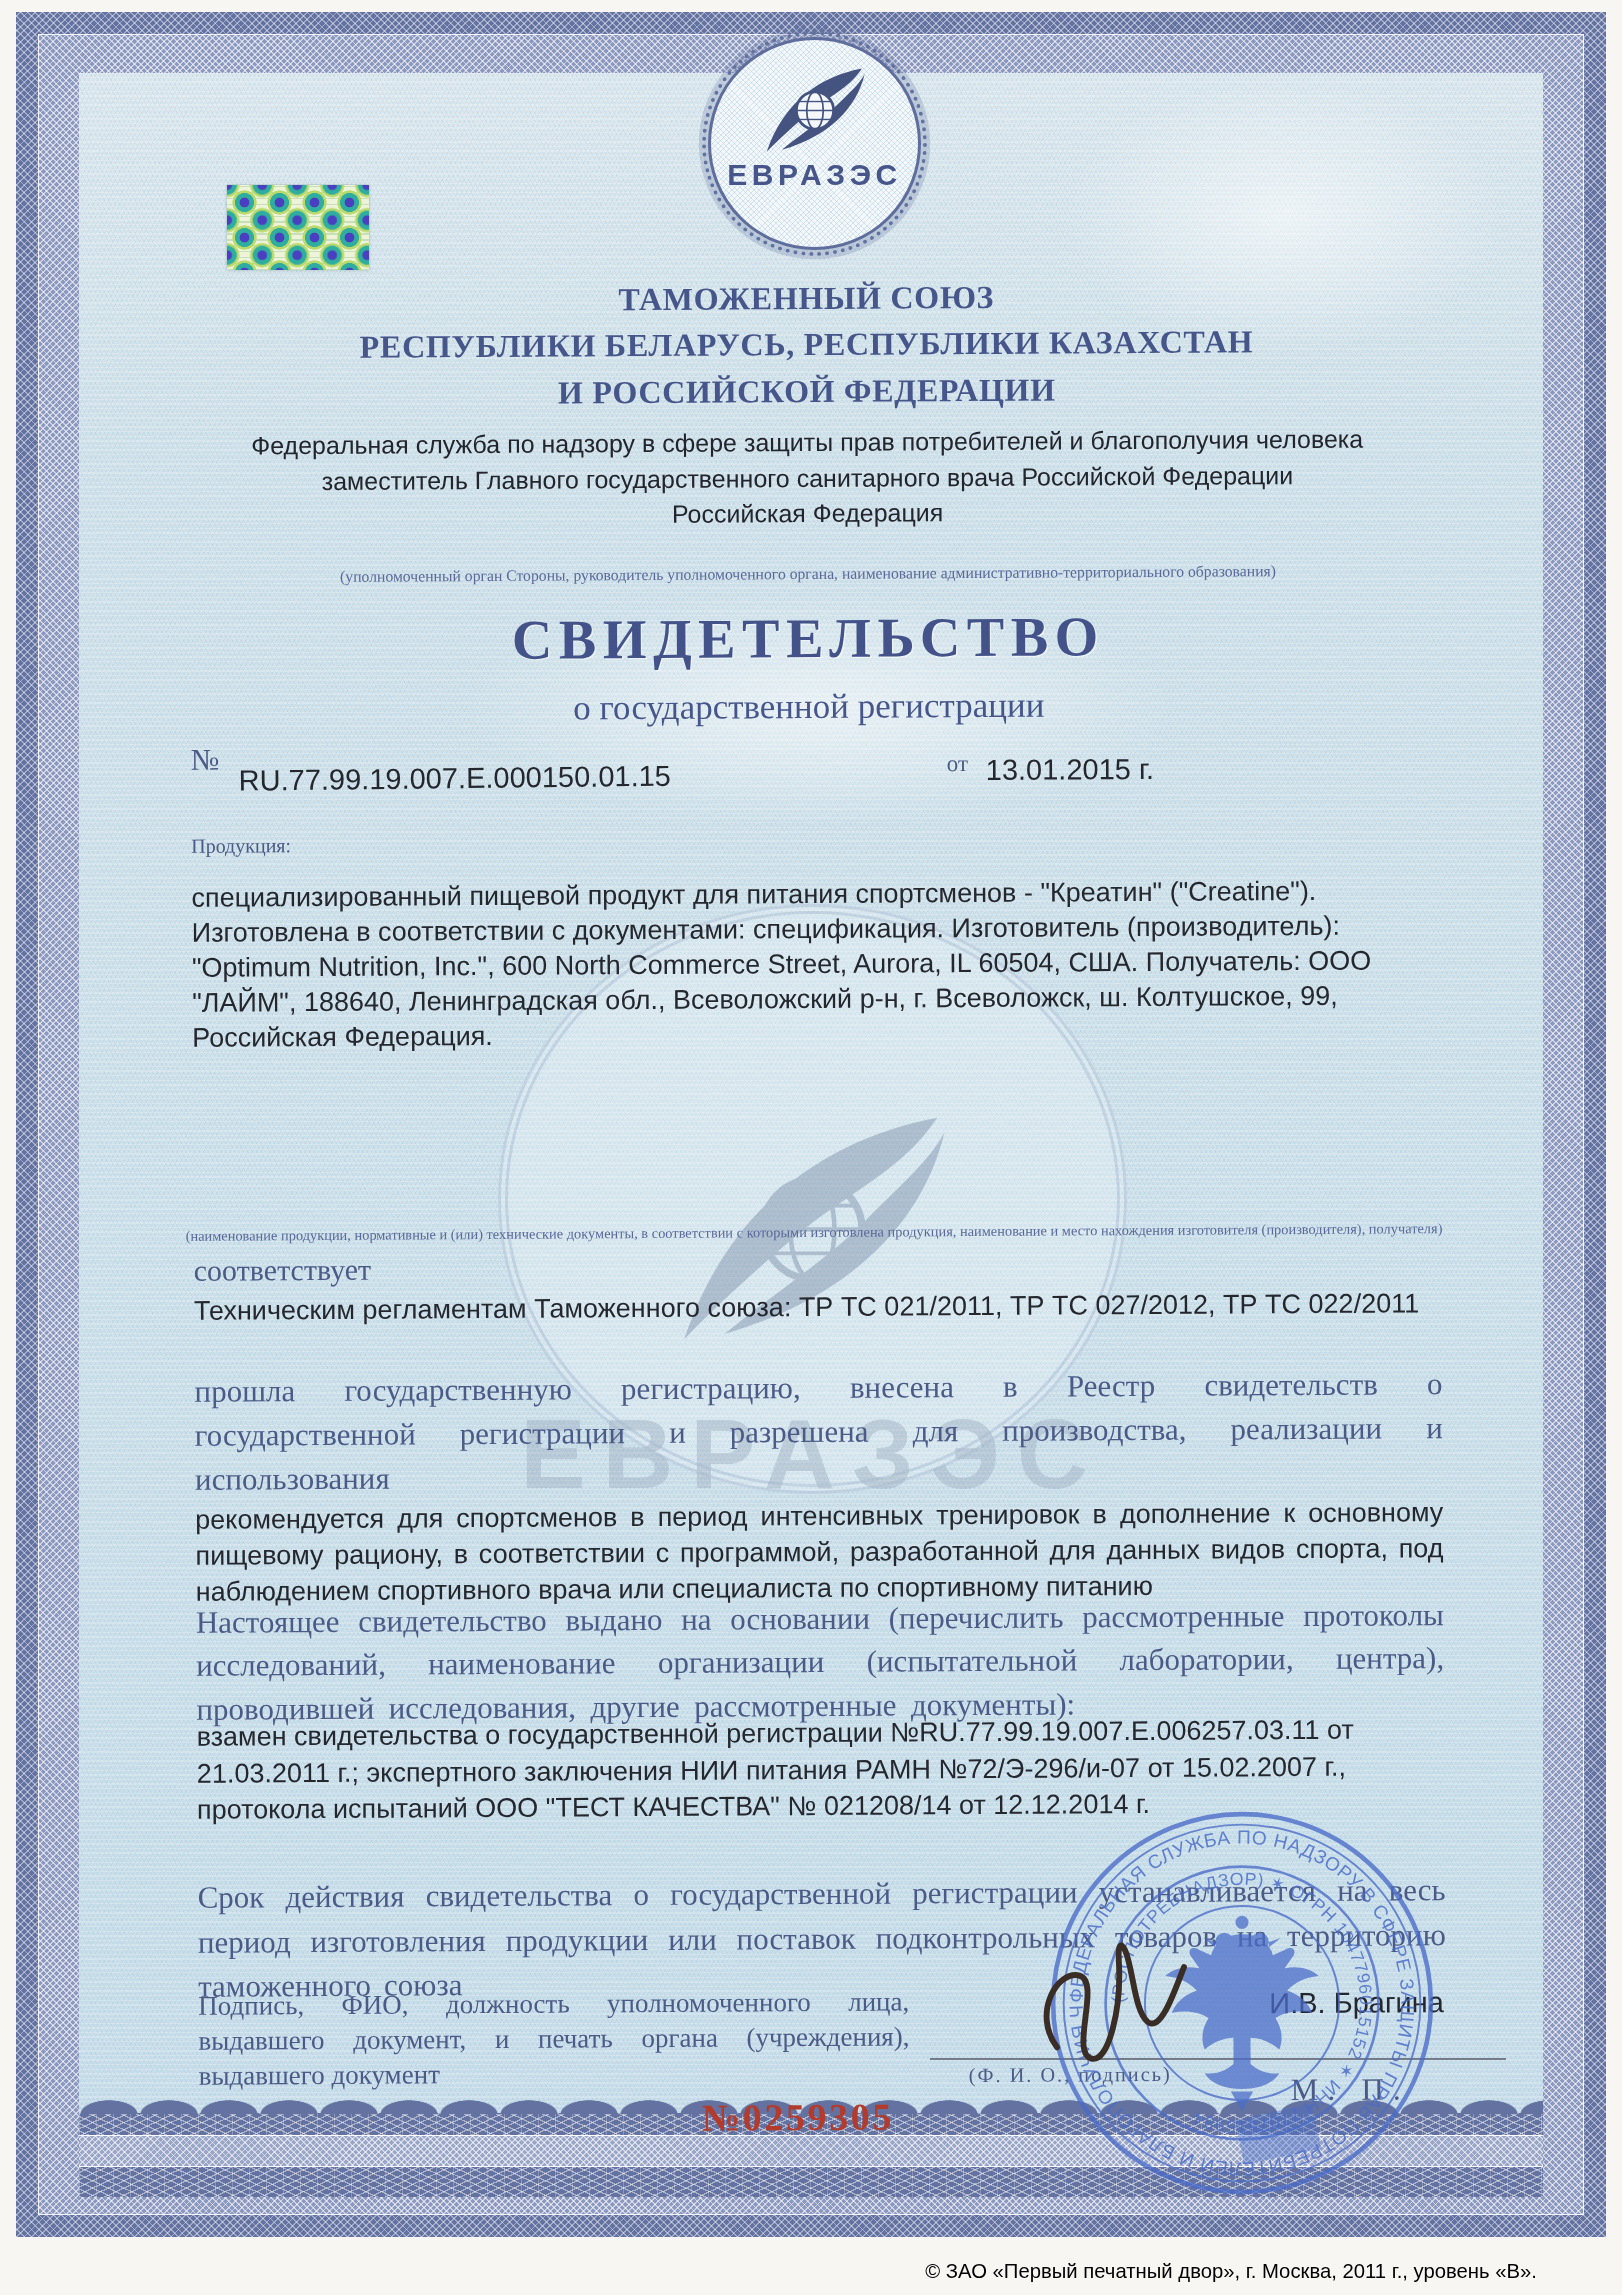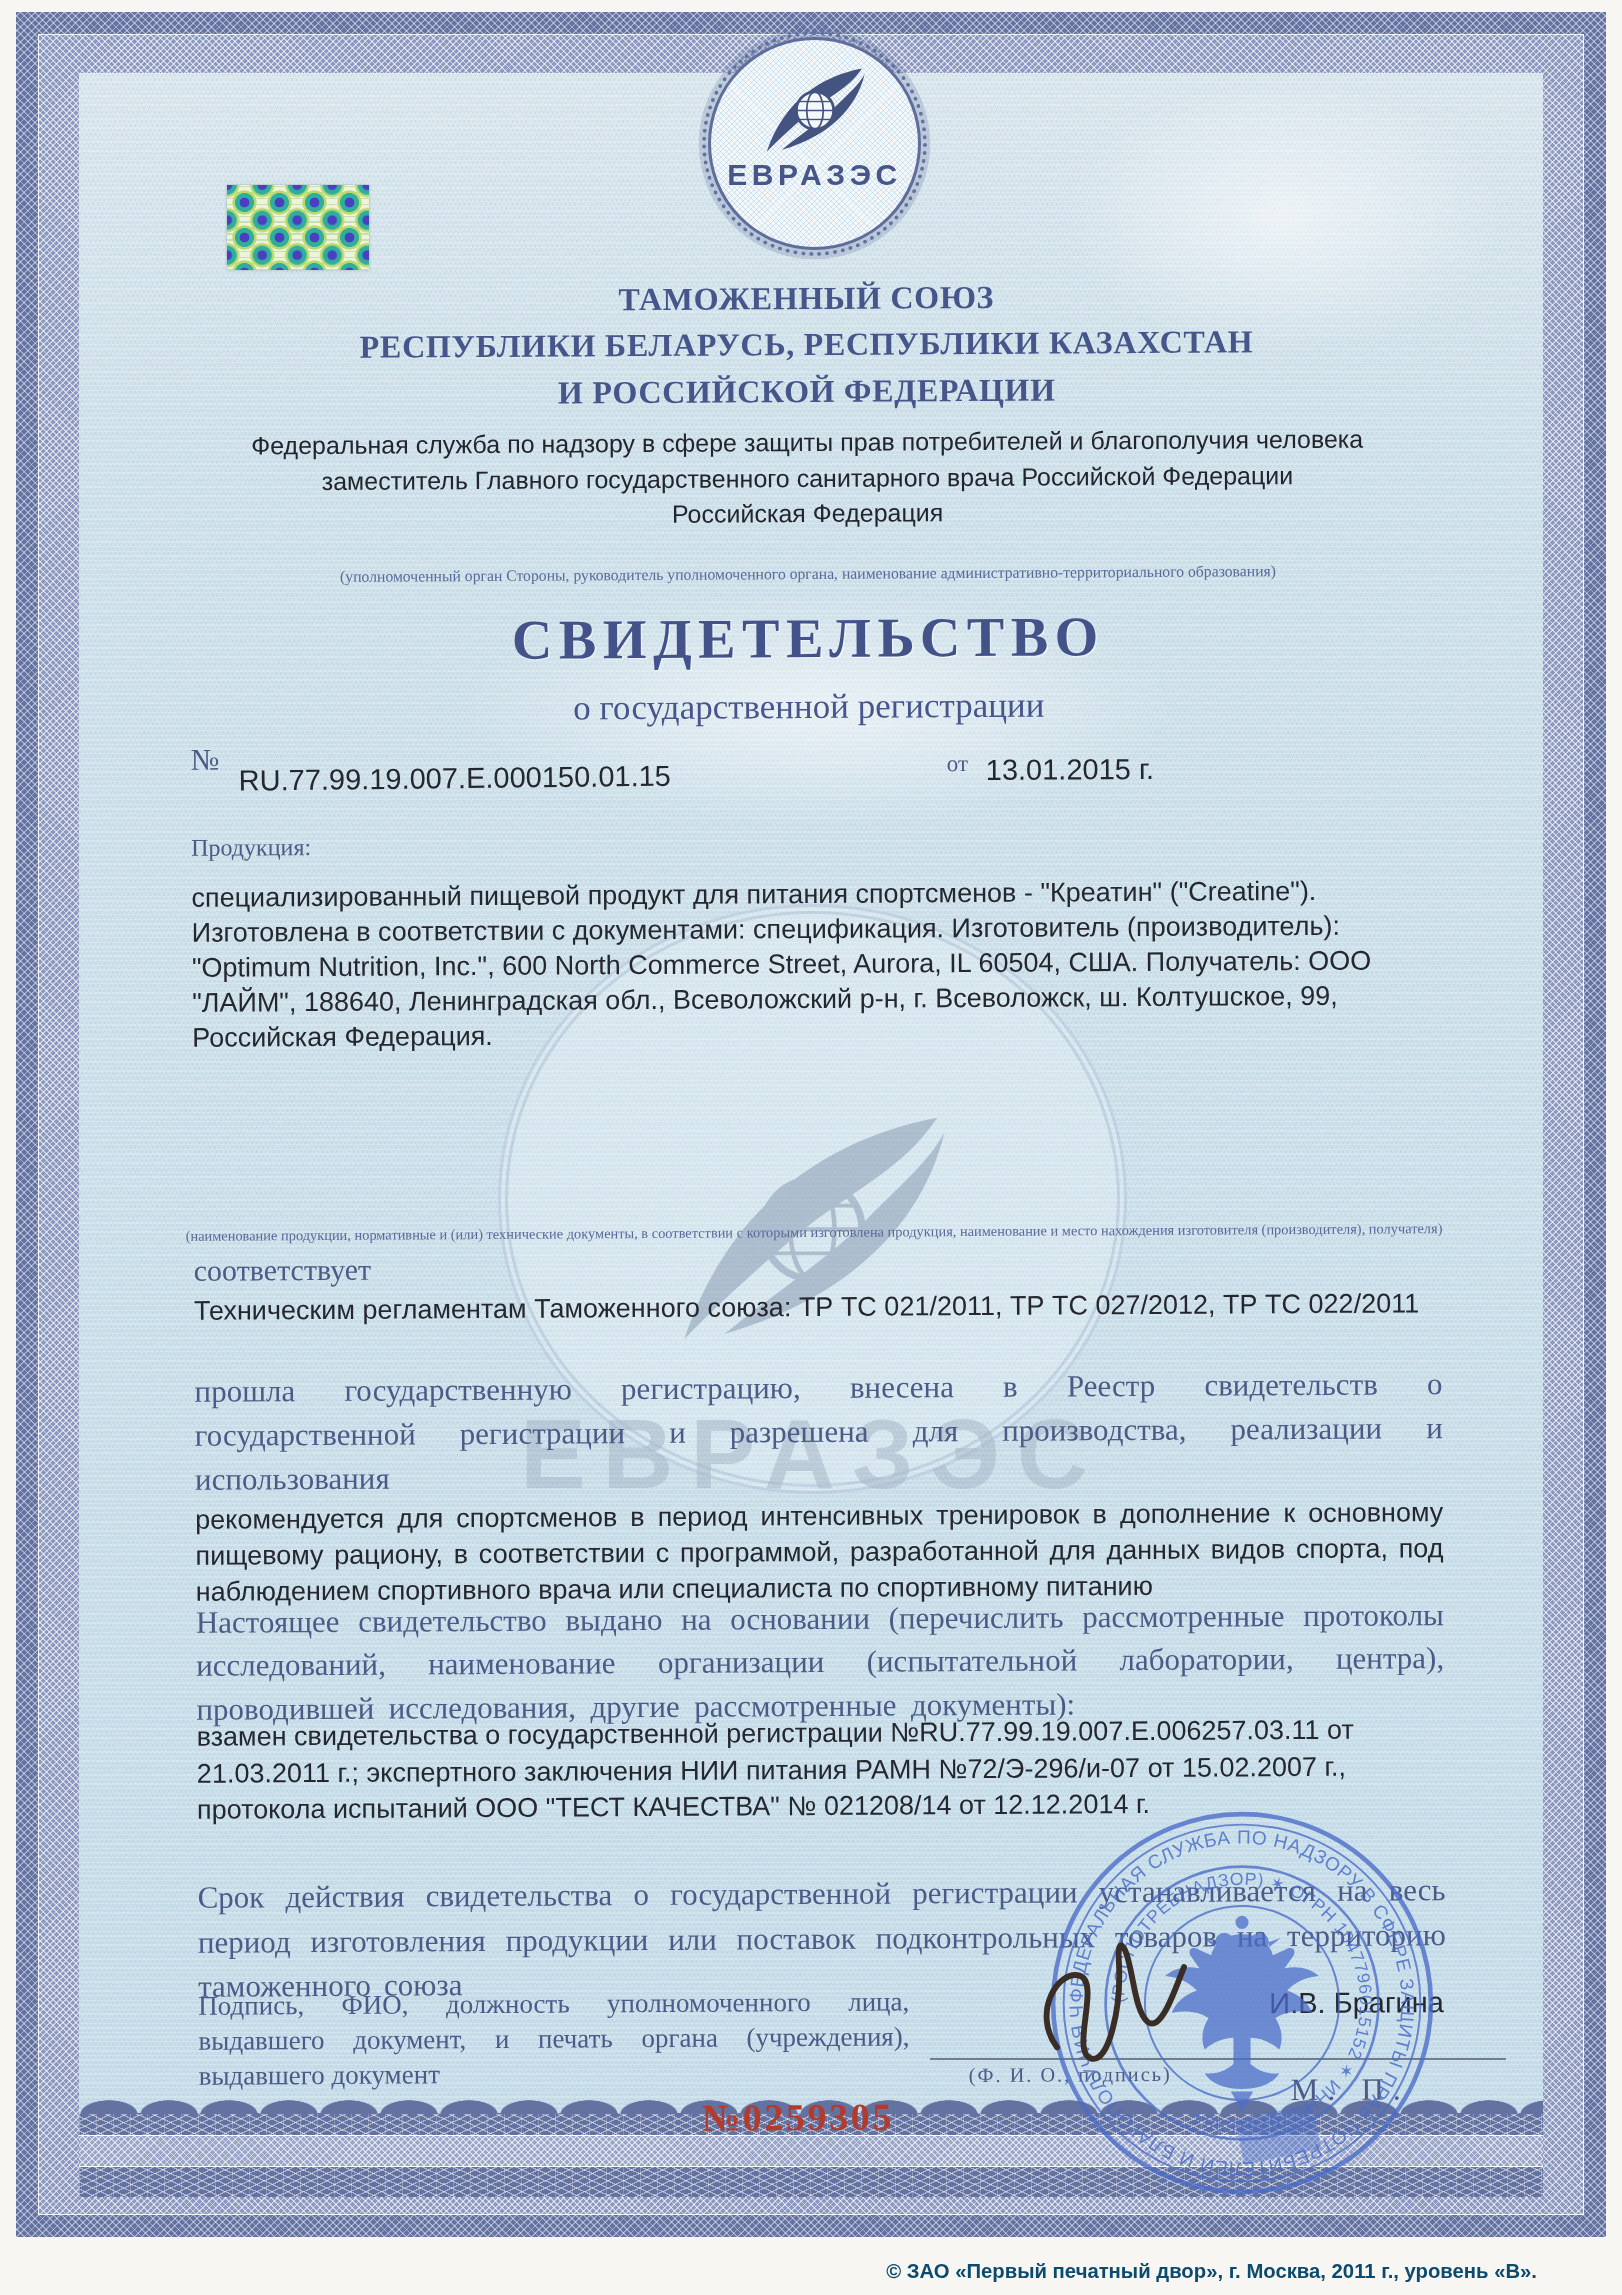--- a/index.html
+++ b/index.html
@@ -110,21 +110,21 @@
   .tiny-caption{font-size:15.7px;color:#5a699a;}
   .big-title{font-size:56px;font-weight:bold;letter-spacing:6.6px;color:#43538a;text-shadow:1.3px 1.3px 0 rgba(255,255,255,.5);}
   .sub-title{font-size:35px;color:#46568a;}
   .just{text-align:justify;}
   .stamp-wrap{position:absolute;left:1042px;top:1803px;z-index:4;opacity:.92;}
   .sig-wrap{position:absolute;left:1022px;top:1926px;z-index:5;}
   .sig-line{position:absolute;left:930px;top:2058px;width:576px;border-top:2px solid rgba(70,70,85,.65);z-index:4;}
   .blank-no{font-family:"Liberation Serif",serif;font-weight:bold;font-size:38px;letter-spacing:2.6px;color:#b23b2c;}
   .footer-line{
     position:absolute;right:85px;bottom:11.8px;z-index:6;
-    font-family:"Liberation Sans",sans-serif;font-size:20.3px;color:#0c4a6e;font-weight:bold;
+    font-family:"Liberation Sans",sans-serif;font-size:20.3px;color:#000000;font-weight:normal;
   }
 </style>
 </head>
 <body>
 
 <div id="page">
 
   <div class="frame"></div>
   <div class="inner"></div>
   <div class="light-patch" style="left:1061px;top:79px;width:445px;height:275px;"></div>
@@ -177,21 +177,21 @@
     <div class="blk center tiny-caption" style="top:565px;">(уполномоченный орган Стороны, руководитель уполномоченного органа, наименование административно-территориального образования)</div>
 
     <div class="blk center big-title" style="top:606px;">СВИДЕТЕЛЬСТВО</div>
     <div class="blk center sub-title" style="top:687px;">о государственной регистрации</div>
 
     <div class="blk serif-blue" style="left:193px;top:739px;font-size:30px;">№</div>
     <div class="blk sans" style="left:241px;top:760px;font-size:29px;transform:rotate(-0.3deg);">RU.77.99.19.007.Е.000150.01.15</div>
     <div class="blk serif-blue" style="left:949px;top:752px;font-size:23px;">от</div>
     <div class="blk sans" style="left:988px;top:755px;font-size:29px;">13.01.2015 г.</div>
 
-    <div class="blk serif-blue" style="left:193px;top:831px;font-size:24px;">Продукция:</div>
+    <div class="blk serif-blue" style="left:193px;top:831px;font-size:20px;">Продукция:</div>
     <div class="blk sans" style="left:193px;top:877px;width:1248px;font-size:27px;line-height:1.30;">специализированный пищевой продукт для питания спортсменов - "Креатин" ("Creatine"). Изготовлена в соответствии с документами: спецификация. Изготовитель (производитель): "Optimum Nutrition, Inc.", 600 North Commerce Street, Aurora, IL 60504, США.  Получатель: ООО "ЛАЙМ", 188640, Ленинградская обл., Всеволожский р-н, г. Всеволожск, ш. Колтушское, 99, Российская Федерация.</div>
 
     <div class="blk tiny-caption" style="left:183px;top:1224px;width:1261px;text-align:center;font-size:14.4px;">(наименование продукции, нормативные и (или) технические документы, в соответствии с которыми изготовлена продукция, наименование и место нахождения изготовителя (производителя), получателя)</div>
 
     <div class="blk serif-blue" style="left:193px;top:1250px;font-size:30px;">соответствует</div>
     <div class="blk sans" style="left:193px;top:1292px;width:1248px;font-size:27px;">Техническим регламентам Таможенного союза: ТР ТС 021/2011, ТР ТС 027/2012, ТР ТС 022/2011</div>
 
     <div class="blk serif-blue just" style="left:193px;top:1366px;width:1248px;font-size:31px;line-height:1.42;word-spacing:9.2px;">прошла государственную регистрацию, внесена в Реестр свидетельств о государственной регистрации и разрешена для производства, реализации и использования</div>
 
     <div class="blk sans just" style="left:193px;top:1499px;width:1248px;font-size:27px;line-height:1.33;">рекомендуется для спортсменов в период интенсивных тренировок в дополнение к основному пищевому рациону, в соответствии с программой, разработанной для данных видов спорта, под наблюдением спортивного врача или специалиста по спортивному питанию</div>

